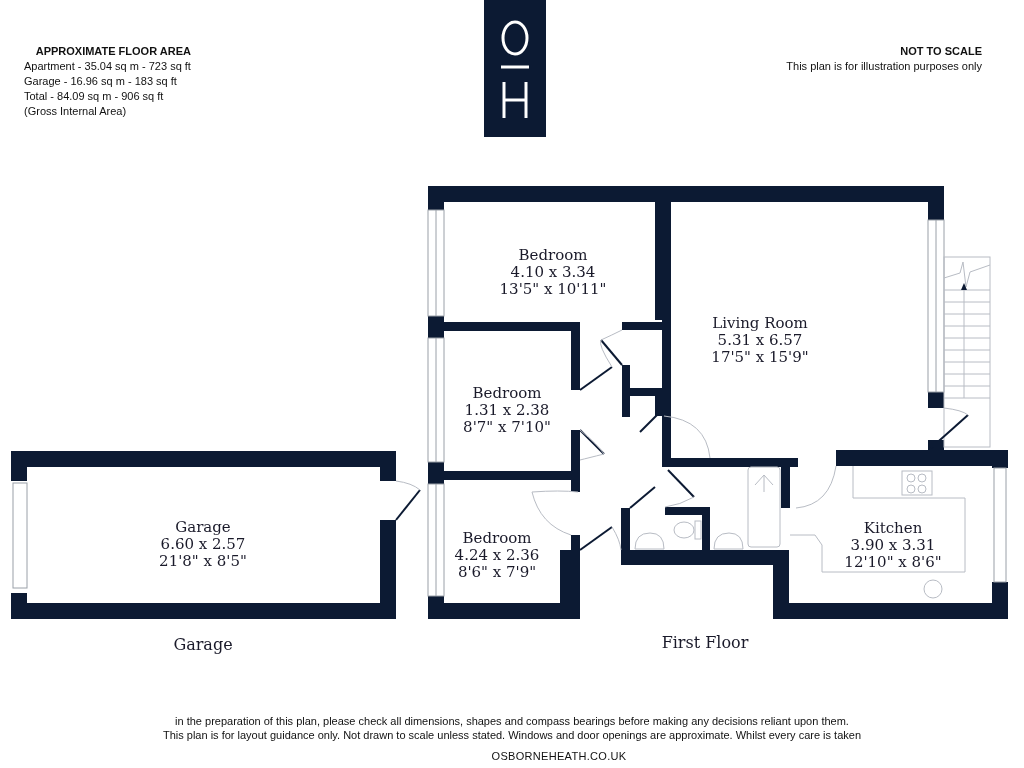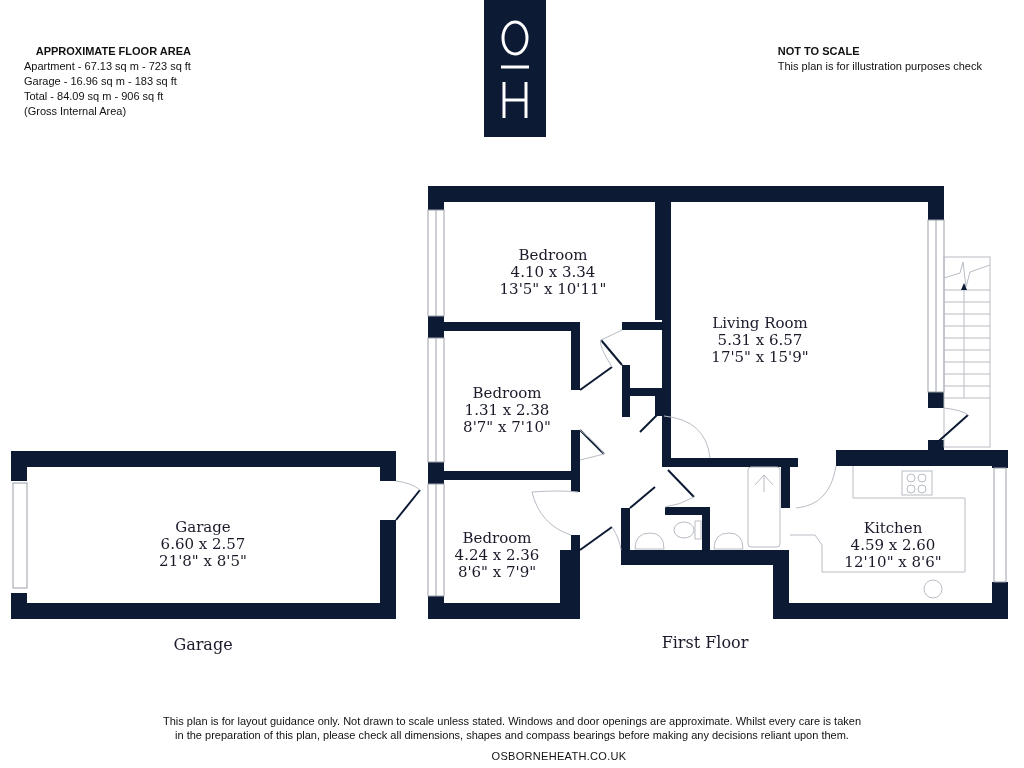--- a/index.html
+++ b/index.html
@@ -1,47 +1,47 @@
 <!DOCTYPE html>
 <html><head>
 <meta charset="utf-8">
 <style>
   html, body { margin:0; padding:0; }
   body { width:1024px; height:768px; background:#ffffff; position:relative; overflow:hidden;
          font-family:"Liberation Sans", sans-serif; color:#111; }
   .area-info { position:absolute; left:24px; top:44px; font-size:11px; line-height:15px; }
   .area-info .title { font-weight:bold;text-align:right; }
-  .scale-info { position:absolute; right:42px; top:44px; font-size:11px; line-height:15px; text-align:left; }
+  .scale-info { position:absolute; right:42px; top:44px; font-size:11px; line-height:15px; text-align:right; }
   .scale-info .title { font-weight:bold; }
   .logo { position:absolute; left:484px; top:0; width:62px; height:137px; background:#0c1a33; }
   .logo svg { display:block; }
   .plan { position:absolute; left:0; top:0; }
   .room-label { position:absolute; font-family:"DejaVu Serif", serif; font-size:15px; line-height:17px;
                 text-align:center; color:#1a1a2a; white-space:nowrap; transform:translateX(-50%);margin-top:12px; }
   .floor-label { position:absolute; font-family:"DejaVu Serif", serif; font-size:16px; color:#1a1a2a;
                  transform:translateX(-50%); white-space:nowrap; }
   .disclaimer { position:absolute; left:0; width:1024px; top:714px; text-align:center; font-size:11px;
                 line-height:14px; color:#111; }
   .website { position:absolute; left:0; width:1024px; top:750px; text-align:center; font-size:11px;
              letter-spacing:0.3px; color:#111;padding-left:47px; }
 </style>
 </head>
 <body>
 
 <div class="area-info">
   <div class="title">APPROXIMATE FLOOR AREA</div>
-  <div>Apartment - 67.13 sq m - 723 sq ft</div>
+  <div>Apartment - 35.04 sq m - 723 sq ft</div>
   <div>Garage - 16.96 sq m - 183 sq ft</div>
   <div>Total - 84.09 sq m - 906 sq ft</div>
   <div>(Gross Internal Area)</div>
 </div>
 
 <div class="scale-info">
   <div class="title">NOT TO SCALE</div>
-  <div>This plan is for illustration purposes check</div>
+  <div>This plan is for illustration purposes only</div>
 </div>
 
 <div class="logo">
   <svg width="62" height="137" viewBox="0 0 62 137">
     <ellipse cx="31" cy="38" rx="12" ry="16" fill="none" stroke="#ffffff" stroke-width="3"></ellipse>
     <line x1="17" y1="67" x2="45" y2="67" stroke="#ffffff" stroke-width="3"></line>
     <line x1="20" y1="82" x2="20" y2="118" stroke="#ffffff" stroke-width="3"></line>
     <line x1="42" y1="82" x2="42" y2="118" stroke="#ffffff" stroke-width="3"></line>
     <line x1="20" y1="100" x2="42" y2="100" stroke="#ffffff" stroke-width="3"></line>
   </svg>
@@ -187,29 +187,29 @@
   <div>1.31 x 2.38</div>
   <div>8'7" x 7'10"</div>
 </div>
 <div class="room-label" style="left:497px; top:518px;">
   <div>Bedroom</div>
   <div>4.24 x 2.36</div>
   <div>8'6" x 7'9"</div>
 </div>
 <div class="room-label" style="left:893px; top:508px;">
   <div>Kitchen</div>
-  <div>4.59 x 2.60</div>
+  <div>3.90 x 3.31</div>
   <div>12'10" x 8'6"</div>
 </div>
 <div class="room-label" style="left:203px; top:507px;">
   <div>Garage</div>
   <div>6.60 x 2.57</div>
   <div>21'8" x 8'5"</div>
 </div>
 
 <div class="floor-label" style="left:203px; top:635px;">Garage</div>
 <div class="floor-label" style="left:705px; top:633px;">First Floor</div>
 
 <div class="disclaimer">
+  <div>in the preparation of this plan, please check all dimensions, shapes and compass bearings before making any decisions reliant upon them.</div>
   <div>This plan is for layout guidance only. Not drawn to scale unless stated. Windows and door openings are approximate. Whilst every care is taken</div>
-  <div>in the preparation of this plan, please check all dimensions, shapes and compass bearings before making any decisions reliant upon them.</div>
 </div>
 <div class="website">OSBORNEHEATH.CO.UK</div>
 
 </body></html>

